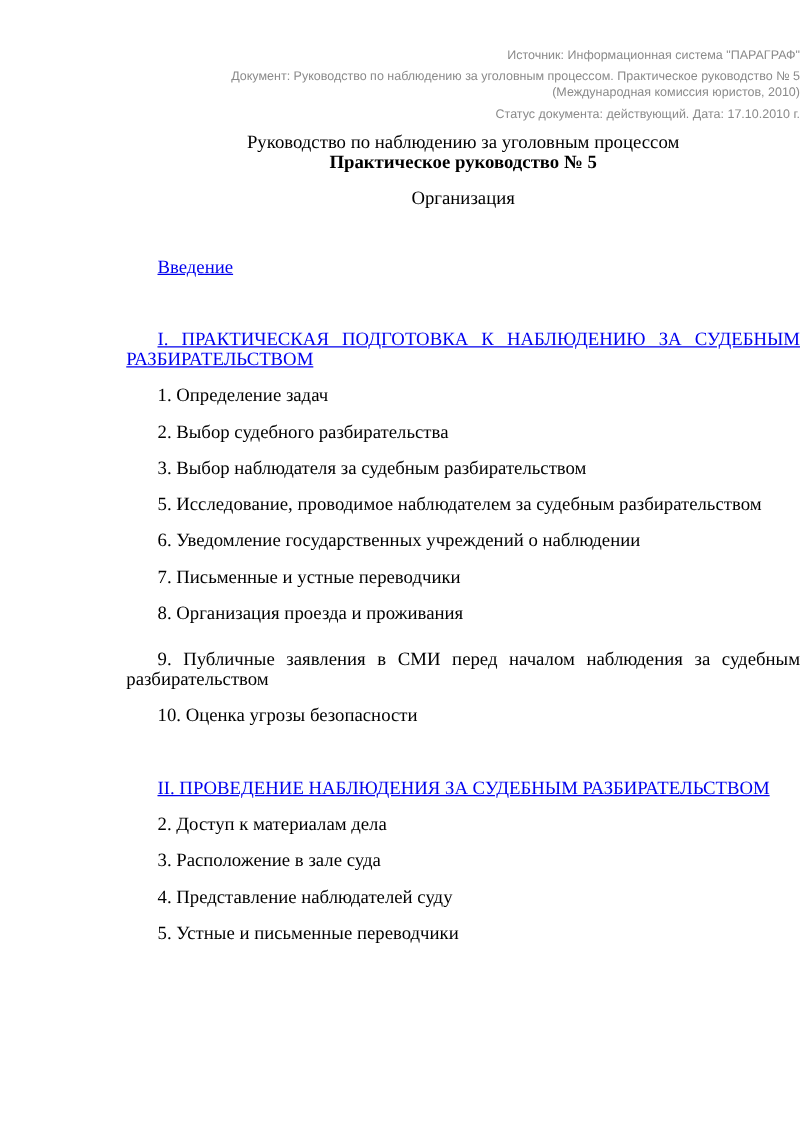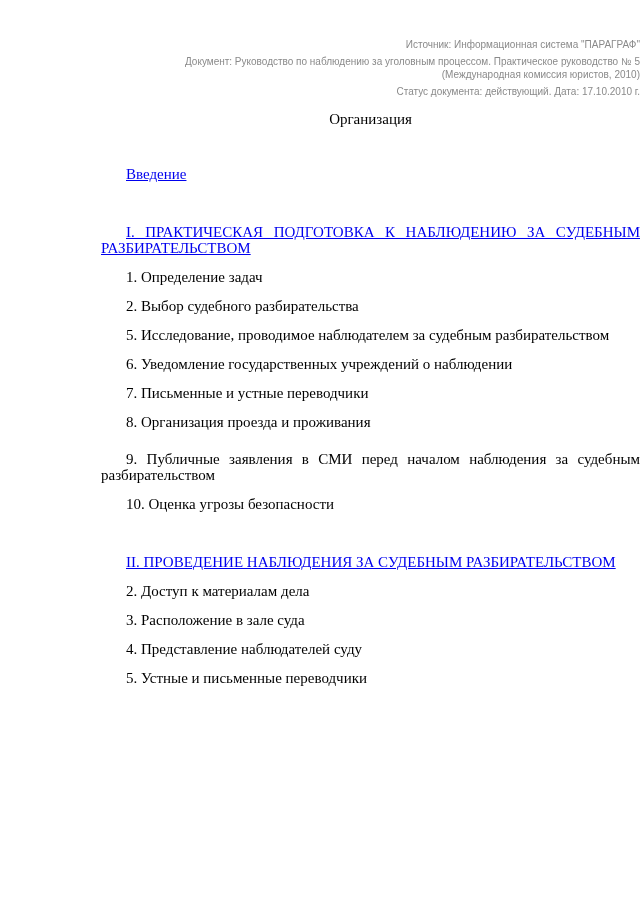--- a/index.html
+++ b/index.html
@@ -60,32 +60,35 @@
     <p>Источник: Информационная система "ПАРАГРАФ"</p>
     <p>
       <span class="block">Документ: Руководство по наблюдению за уголовным процессом. Практическое руководство № 5</span>
       <span class="block">(Международная комиссия юристов, 2010)</span>
     </p>
     <p>Статус документа: действующий. Дата: 17.10.2010 г.</p>
   </div>
 
   <div class="title-block">
     <p class="doc-title">
+      <span class="block">Руководство по наблюдению за уголовным процессом</span>
+      <span class="block bold">Практическое руководство № 5</span>
     </p>
     <p class="contents-heading">Организация</p>
   </div>
 
   <div class="toc">
 
     <p class="intro"><a class="doc-link" href="#">Введение</a></p>
 
     <p class="section-heading"><a class="doc-link" href="#">I. ПРАКТИЧЕСКАЯ ПОДГОТОВКА К НАБЛЮДЕНИЮ ЗА СУДЕБНЫМ РАЗБИРАТЕЛЬСТВОМ</a></p>
 
     <p class="toc-item">1. Определение задач</p>
     <p class="toc-item">2. Выбор судебного разбирательства</p>
+    <p class="toc-item">3. Выбор наблюдателя за судебным разбирательством</p>
     <p class="toc-item">5. Исследование, проводимое наблюдателем за судебным разбирательством</p>
     <p class="toc-item">6. Уведомление государственных учреждений о наблюдении</p>
     <p class="toc-item">7. Письменные и устные переводчики</p>
     <p class="toc-item">8. Организация проезда и проживания</p>
     <p class="toc-item extra-space">9. Публичные заявления в СМИ перед началом наблюдения за судебным разбирательством</p>
     <p class="toc-item">10. Оценка угрозы безопасности</p>
 
     <p class="section-heading"><a class="doc-link" href="#">II. ПРОВЕДЕНИЕ НАБЛЮДЕНИЯ ЗА СУДЕБНЫМ РАЗБИРАТЕЛЬСТВОМ</a></p>
 
     <p class="toc-item">2. Доступ к материалам дела</p>

